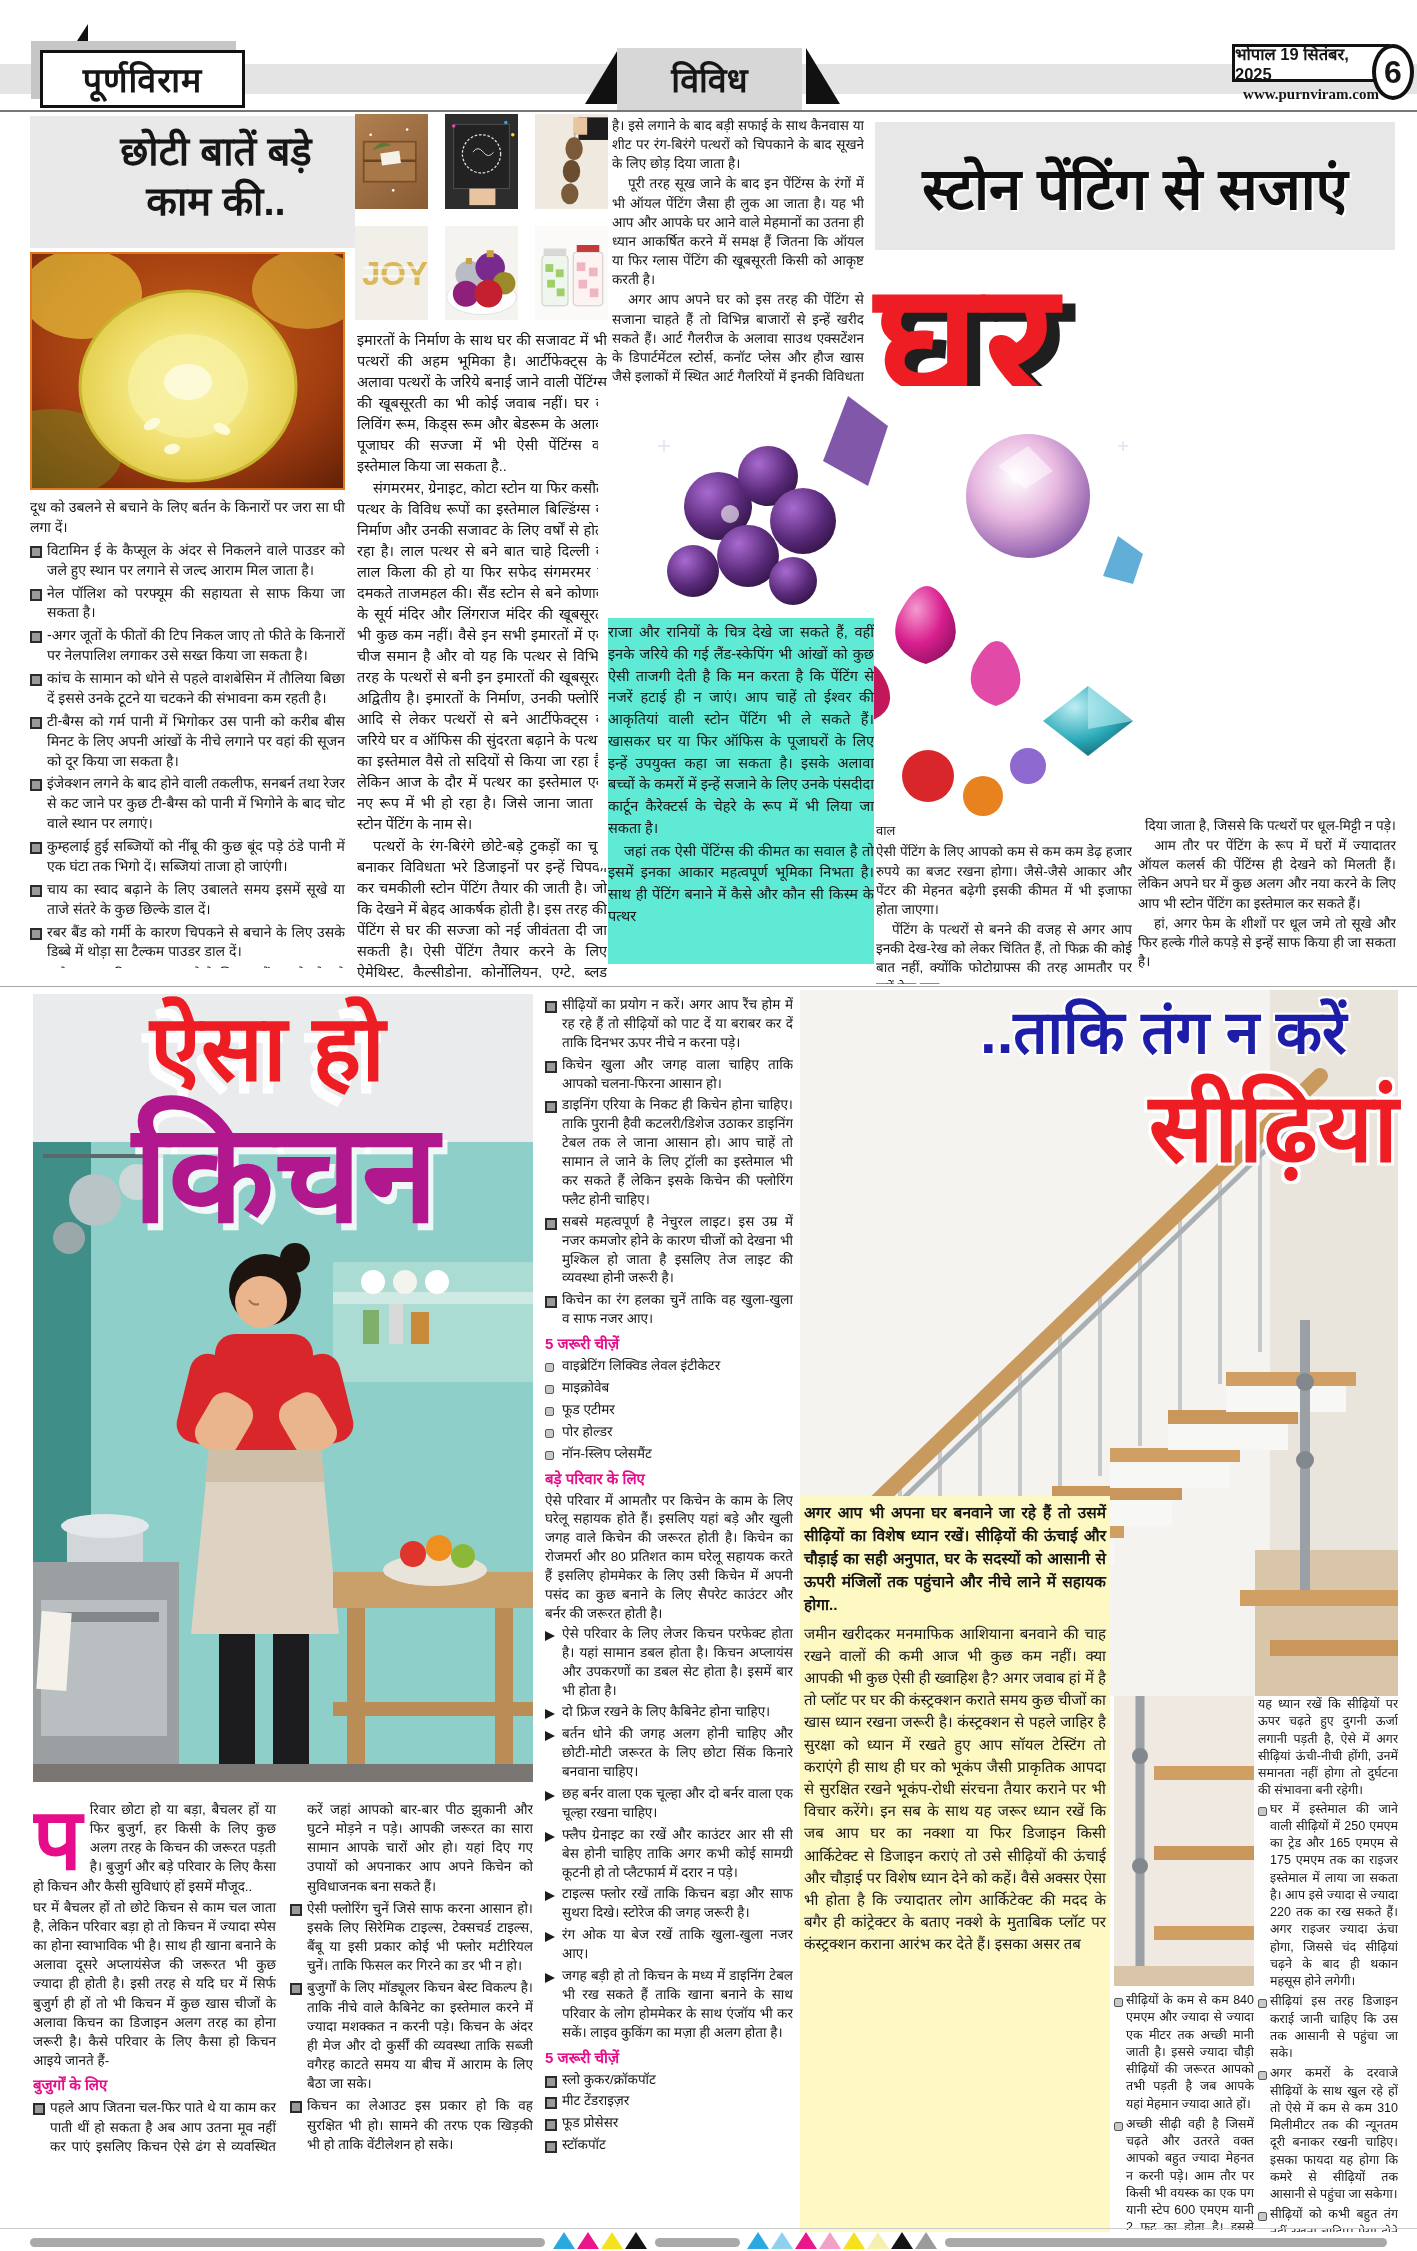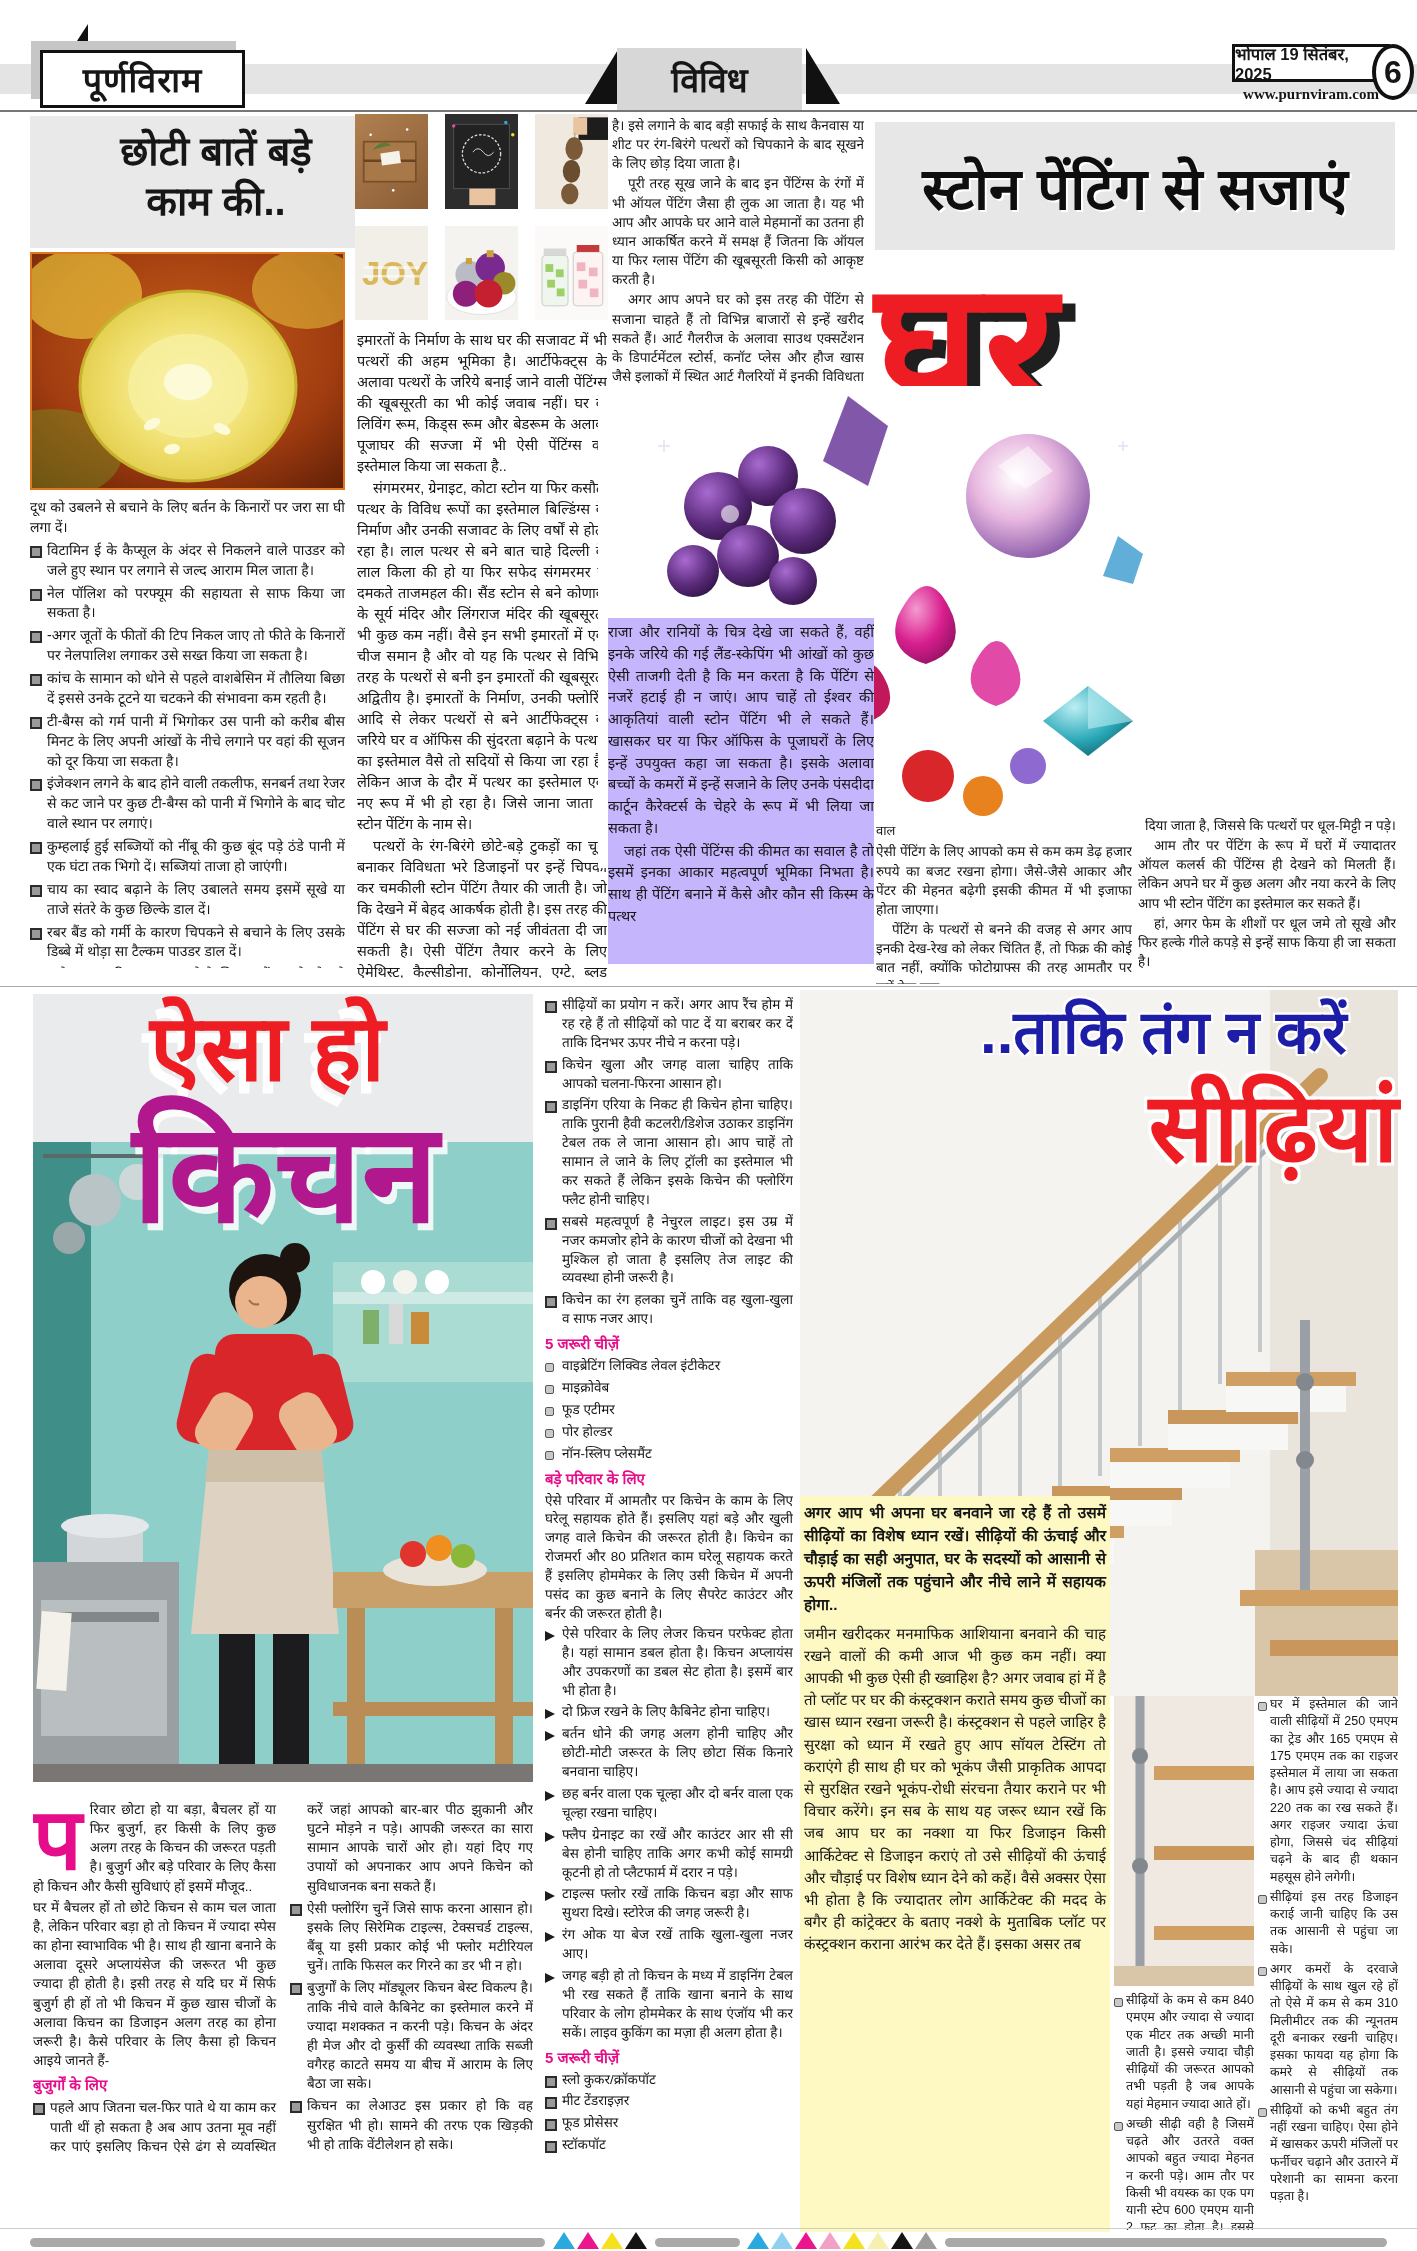--- a/index.html
+++ b/index.html
@@ -42,21 +42,21 @@
   .collage{left:355px;top:114px;width:253px;height:206px;display:grid;grid-template-columns:1fr 1fr 1fr;
     grid-template-rows:1fr 1fr;gap:17px;background:#fff}
   .collage > div{overflow:hidden;position:relative}
   .stone-col1{left:357px;top:330px;width:250px;height:648px;font-size:14.5px;line-height:1.45;overflow:hidden}
   .stone-col2{left:612px;top:116px;width:252px;height:274px;font-size:13.5px;line-height:1.42;overflow:hidden}
   .stone-kicker{left:875px;top:122px;width:520px;height:128px;background:#e7e7e7;display:flex;align-items:center;
     justify-content:center;font-size:58px;font-weight:bold;color:#0e0e0e;text-shadow:2px 2px 0 #fff}
   .stone-ghar{left:875px;top:244px;width:520px;height:214px;font-size:178px;line-height:205px;
     font-weight:bold;color:var(--red);text-shadow:13px 9px 0 #1f1f1f;letter-spacing:4px}
   .gem-img{left:598px;top:386px;width:592px;height:482px}
-  .stone-wrap{left:608px;top:618px;width:266px;height:346px;background:#c4b5fd;font-size:14.5px;line-height:1.5;overflow:hidden;padding-top:4px}
+  .stone-wrap{left:608px;top:618px;width:266px;height:346px;background:#5eead4;font-size:14.5px;line-height:1.5;overflow:hidden;padding-top:4px}
   .stone-frag{font-size:13px;margin-bottom:2px}
   .stone-price{left:876px;top:822px;width:256px;height:162px;font-size:13.5px;line-height:1.42;overflow:hidden}
   .stone-care{left:1138px;top:816px;width:258px;height:170px;font-size:13.5px;line-height:1.42;overflow:hidden}
   .stone-care .para:first-child{text-align:right}
   
   .kit-headbox{left:33px;top:994px;width:500px;height:148px;background:#e9ebec}
   .kit-red{left:150px;top:998px;width:380px;font-size:92px;line-height:1.1;font-weight:bold;
     color:var(--red);text-shadow:-7px 12px 0 rgba(255,255,255,.95);z-index:3}
   .kit-magenta{left:33px;top:1094px;width:505px;text-align:center;font-size:138px;line-height:1.15;font-weight:bold;
     color:var(--magenta);text-shadow:5px 7px 0 rgba(255,255,255,.85);z-index:4}
@@ -470,20 +470,21 @@
 
   <div class="abs stairs-col1">
     <div class="stairs-lead">अगर आप भी अपना घर बनवाने जा रहे हैं तो उसमें सीढ़ियों का विशेष ध्यान रखें। सीढ़ियों की ऊंचाई और चौड़ाई का सही अनुपात, घर के सदस्यों को आसानी से ऊपरी मंजिलों तक पहुंचाने और नीचे लाने में सहायक होगा..</div>
     <div class="just">जमीन खरीदकर मनमाफिक आशियाना बनवाने की चाह रखने वालों की कमी आज भी कुछ कम नहीं। क्या आपकी भी कुछ ऐसी ही ख्वाहिश है? अगर जवाब हां में है तो प्लॉट पर घर की कंस्ट्रक्शन कराते समय कुछ चीजों का खास ध्यान रखना जरूरी है। कंस्ट्रक्शन से पहले जाहिर है सुरक्षा को ध्यान में रखते हुए आप सॉयल टेस्टिंग तो कराएंगे ही साथ ही घर को भूकंप जैसी प्राकृतिक आपदा से सुरक्षित रखने भूकंप-रोधी संरचना तैयार कराने पर भी विचार करेंगे। इन सब के साथ यह जरूर ध्यान रखें कि जब आप घर का नक्शा या फिर डिजाइन किसी आर्किटेक्ट से डिजाइन कराएं तो उसे सीढ़ियों की ऊंचाई और चौड़ाई पर विशेष ध्यान देने को कहें। वैसे अक्सर ऐसा भी होता है कि ज्यादातर लोग आर्किटेक्ट की मदद के बगैर ही कांट्रेक्टर के बताए नक्शे के मुताबिक प्लॉट पर कंस्ट्रक्शन कराना आरंभ कर देते हैं। इसका असर तब</div>
   </div>
   <div class="abs stairs-mid">
       <div class="li-chk">सीढ़ियों के कम से कम 840 एमएम और ज्यादा से ज्यादा एक मीटर तक अच्छी मानी जाती है। इससे ज्यादा चौड़ी सीढ़ियों की जरूरत आपको तभी पड़ती है जब आपके यहां मेहमान ज्यादा आते हों।</div>
       <div class="li-chk">अच्छी सीढ़ी वही है जिसमें चढ़ते और उतरते वक्त आपको बहुत ज्यादा मेहनत न करनी पड़े। आम तौर पर किसी भी वयस्क का एक पग यानी स्टेप 600 एमएम यानी 2 फुट का होता है। इससे ध्यान में रखते हुए ही सीढ़ियों का निर्माण कराएं।</div>
     </div>
   <div class="abs stairs-right">
+    <div class="para">यह ध्यान रखें कि सीढ़ियों पर ऊपर चढ़ते हुए दुगनी ऊर्जा लगानी पड़ती है, ऐसे में अगर सीढ़ियां ऊंची-नीची होंगी, उनमें समानता नहीं होगा तो दुर्घटना की संभावना बनी रहेगी।</div>
     <div>
         <div class="li-chk">घर में इस्तेमाल की जाने वाली सीढ़ियों में 250 एमएम का ट्रेड और 165 एमएम से 175 एमएम तक का राइजर इस्तेमाल में लाया जा सकता है। आप इसे ज्यादा से ज्यादा 220 तक का रख सकते हैं। अगर राइजर ज्यादा ऊंचा होगा, जिससे चंद सीढ़ियां चढ़ने के बाद ही थकान महसूस होने लगेगी।</div>
         <div class="li-chk">सीढ़ियां इस तरह डिजाइन कराई जानी चाहिए कि उस तक आसानी से पहुंचा जा सके।</div>
         <div class="li-chk">अगर कमरों के दरवाजे सीढ़ियों के साथ खुल रहे हों तो ऐसे में कम से कम 310 मिलीमीटर तक की न्यूनतम दूरी बनाकर रखनी चाहिए। इसका फायदा यह होगा कि कमरे से सीढ़ियों तक आसानी से पहुंचा जा सकेगा।</div>
         <div class="li-chk">सीढ़ियों को कभी बहुत तंग नहीं रखना चाहिए। ऐसा होने में खासकर ऊपरी मंजिलों पर फर्नीचर चढ़ाने और उतारने में परेशानी का सामना करना पड़ता है।</div>
       </div>
   </div>
 
   <div class="abs hr3"></div>
   <div class="bar" style="left:30px;width:515px"></div>

